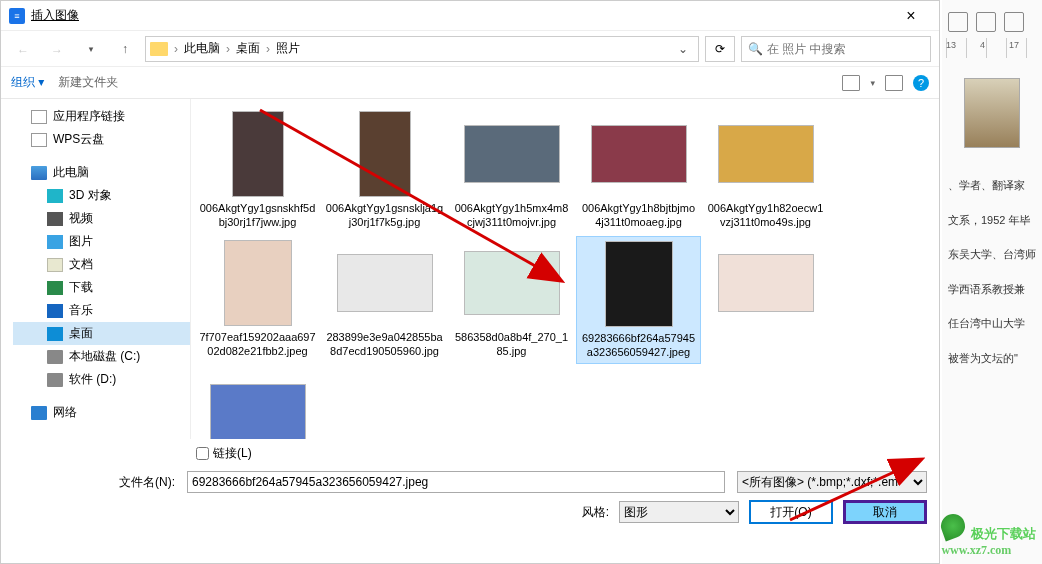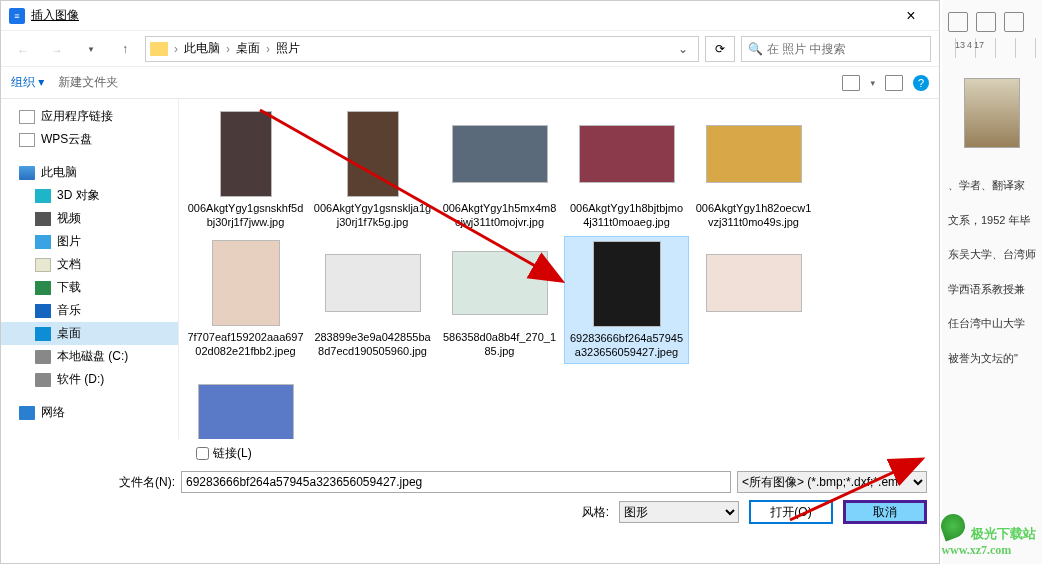--- a/index.html
+++ b/index.html
@@ -24,21 +24,21 @@
 .search-box input { border: none; outline: none; width: 100%; font-size: 12px; }
 .search-box .sicon { margin-right: 4px; }
 
 .toolbar { height: 32px; display: flex; align-items: center; padding: 0 10px; gap: 14px; border-bottom: 1px solid #e8e8e8; }
 .toolbar .org { color: #0066cc; cursor: pointer; }
 .toolbar .newf { color: #666; cursor: pointer; }
 .toolbar .right { margin-left: auto; display: flex; gap: 10px; align-items: center; }
 .view-ico { width: 18px; height: 16px; border: 1px solid #888; border-radius: 1px; }
 .help-ico { width: 16px; height: 16px; border-radius: 50%; background: #0099e5; color: #fff; text-align: center; line-height: 16px; font-size: 11px; }
 
-.body { display: flex; height: 340px; }
+.body { display: flex; height: 340px; padding-left: 12px; }
 .sidebar { width: 178px; border-right: 1px solid #eee; padding: 6px 0; overflow-y: auto; }
 .nav-item { display: flex; align-items: center; padding: 3px 10px 3px 18px; gap: 6px; cursor: pointer; }
 .nav-item.sub { padding-left: 34px; }
 .nav-item.active { background: #d0e7f8; }
 .nav-item .ico { width: 16px; height: 14px; display: inline-block; }
 .ico.file { border: 1px solid #999; background: #fff; }
 .ico.pc { background: linear-gradient(#4a9fe0,#2a6fc0); border-radius: 1px; }
 .ico.cube { background: #1fb5c9; }
 .ico.video { background: #555; }
 .ico.pic { background: #3aa3e3; }
@@ -53,34 +53,34 @@
 .grid { display: flex; flex-wrap: wrap; gap: 2px; }
 .item { width: 125px; display: flex; flex-direction: column; align-items: center; padding: 4px 2px; cursor: pointer; }
 .item.selected { background: #cce8ff; border: 1px solid #99d1ff; }
 .thumb { width: 96px; height: 86px; display: flex; align-items: center; justify-content: center; margin-bottom: 4px; }
 .thumb-inner { max-width: 96px; max-height: 86px; background: #ddd; border: 1px solid #bbb; }
 .item .fname { font-size: 11px; text-align: center; line-height: 1.3; word-break: break-all; max-width: 118px; }
 
 .link-row { height: 28px; display: flex; align-items: center; padding-left: 195px; }
 .link-row input[type=checkbox] { margin-right: 4px; }
 
-.fn-row { height: 30px; display: flex; align-items: center; padding: 0 12px; gap: 6px; }
+.fn-row { height: 30px; display: flex; align-items: center; padding: 0 12px; gap: 12px; }
 .fn-row label { margin-left: 106px; }
 .fn-row input[type=text] { flex: 1; height: 22px; border: 1px solid #aaa; padding: 0 4px; font-size: 12px; }
 .fn-row select { width: 190px; height: 22px; border: 1px solid #aaa; font-size: 12px; }
 
 .fmt-row { height: 30px; display: flex; align-items: center; justify-content: flex-end; padding: 0 12px; gap: 10px; }
 .fmt-row select { width: 120px; height: 22px; border: 1px solid #aaa; font-size: 12px; }
 .btn { width: 84px; height: 24px; border: 3px solid #4c1d95; background: #7dd3fc; cursor: pointer; font-size: 12px; }
 .btn.primary { border: 2px solid #0078d7; color: #000; background: #fff; }
 
 .behind { position: absolute; right: 0; top: 0; width: 100px; height: 564px; padding: 6px 4px; background: #fafafa; font-size: 11px; }
 .behind .app-icons { display: flex; gap: 8px; padding: 6px 2px;}
 .app-icon { width: 20px; height: 20px; border: 1px solid #888; border-radius: 2px; }
-.behind .ruler { height: 20px; background: repeating-linear-gradient(90deg,#ccc 0,#ccc 1px,transparent 1px,transparent 20px); font-size:9px; color:#666; padding-top:2px; display:flex; gap:2px;margin-left:9px; }
+.behind .ruler { height: 20px; background: repeating-linear-gradient(90deg,#ccc 0,#ccc 1px,transparent 1px,transparent 20px); font-size:9px; color:#666; padding-top:2px; display:flex; gap:24px; }
 .behind .photo { width: 56px; height: 70px; background: linear-gradient(#d8d0b8, #98805a); margin: 20px auto; border: 1px solid #aaa; }
 .behind .txt { color: #333; padding: 3px 2px; line-height: 2.6; }
 
 .arrow { position: absolute; z-index: 50; pointer-events: none; }
 .arrow svg { overflow: visible; }
 
 .watermark { position: absolute; right: 6px; bottom: 6px; z-index: 60; font-size: 13px; color: #5bd05b; font-weight: bold; text-shadow: 0 0 2px #fff; }
 .watermark .url { font-size: 12px; color: #6c6; display: block; font-family: Liberation Serif, serif; }
 .wm-shape { width: 24px; height: 24px; background: radial-gradient(#4abf4a,#2a8f2a); border-radius: 50% 50% 50% 0; display: inline-block; transform: rotate(-20deg); margin-right: 2px; }
 </style>

